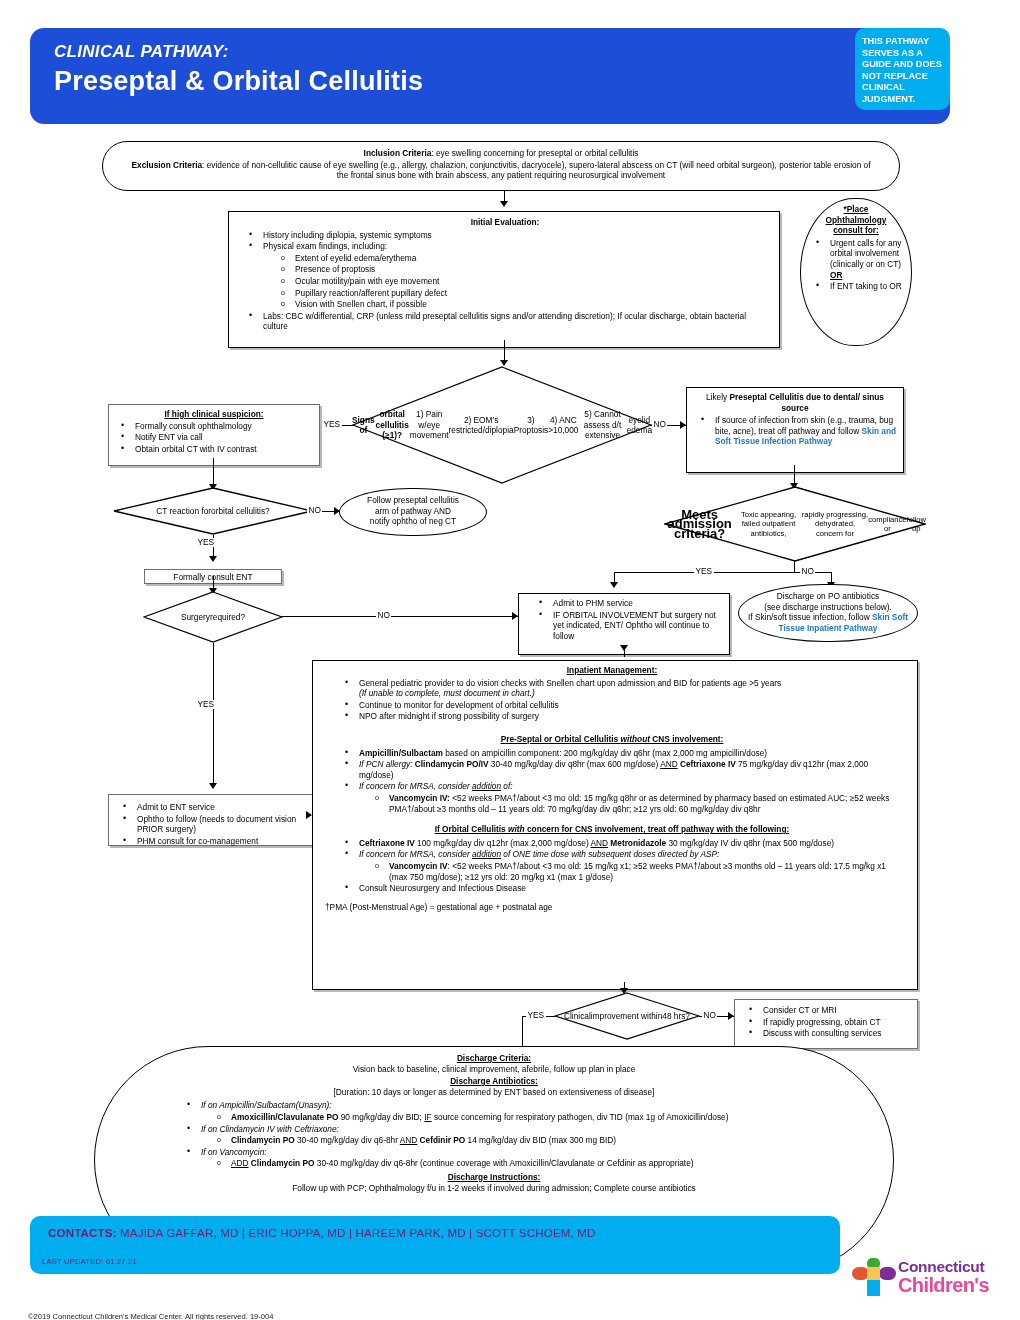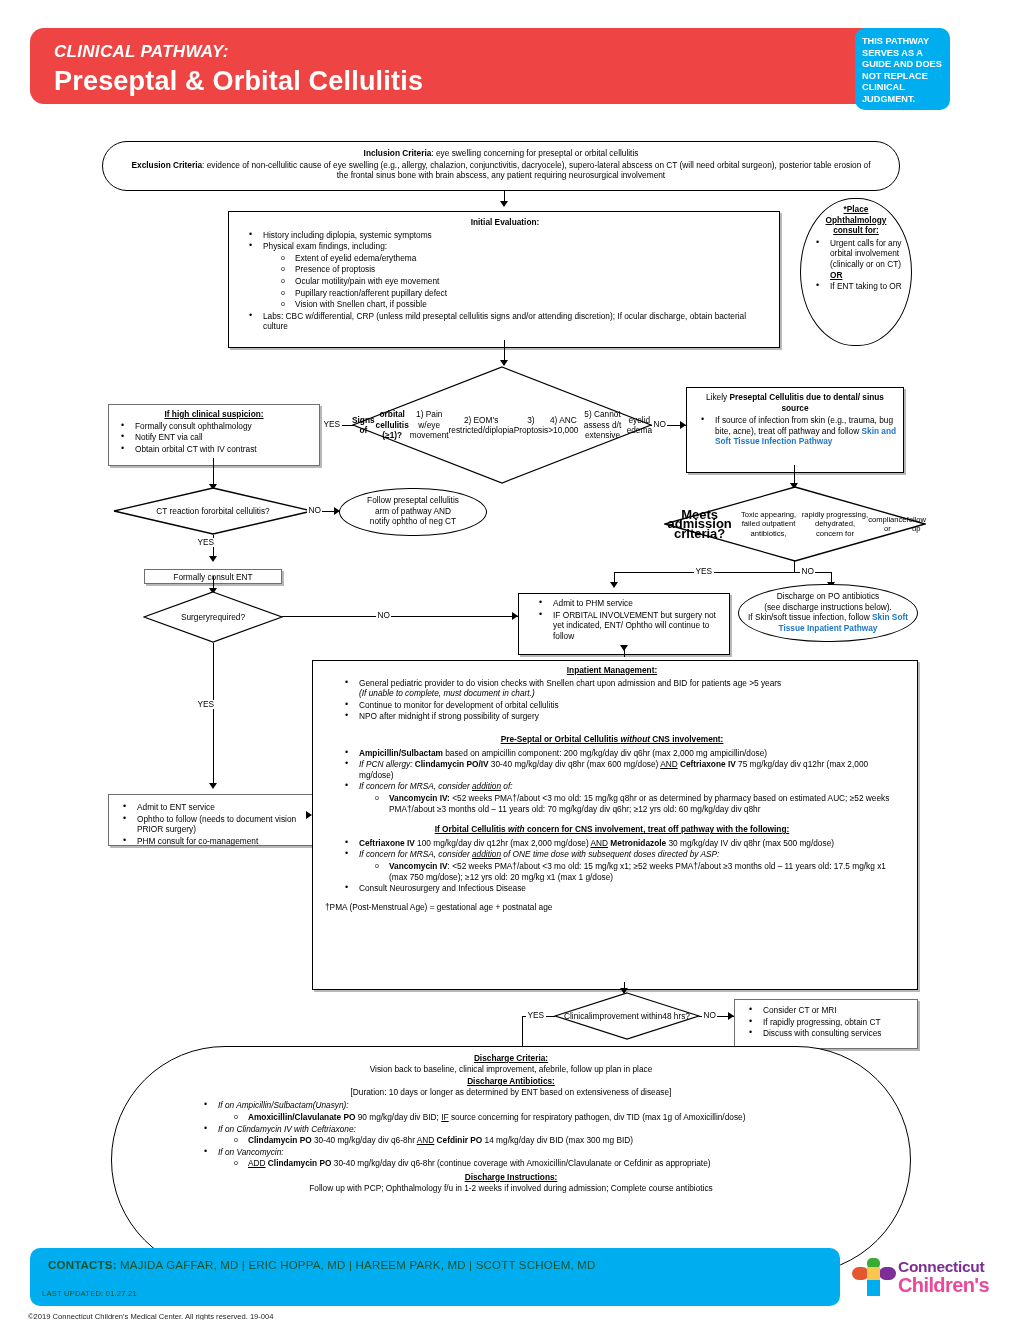--- a/index.html
+++ b/index.html
@@ -8,22 +8,22 @@
     width:1020px; height:1320px; position:relative;
     background:#ffffff;
     font-family:"Liberation Sans", sans-serif;
     color:#000;
     overflow:hidden;
   }
   .abs { position:absolute; }
 
   
   #header-bar{
-    left:30px; top:28px; width:920px; height:76px;
-    background:#ef4444; border-radius:14px;
+    left:30px; top:28px; width:920px; height:96px;
+    background:#1d4ed8; border-radius:14px;
   }
   #header-eyebrow{
     position:absolute; left:24px; top:14px;
     font-style:italic; font-weight:bold; font-size:17px;
     letter-spacing:.3px; color:#fff;
   }
   #header-title{
     position:absolute; left:24px; top:38px;
     font-weight:bold; font-size:27px; color:#fff; letter-spacing:.2px;
   }
@@ -81,22 +81,22 @@
   .lh{ height:1.2px; }
   .lv{ width:1.2px; }
   .arw{ position:absolute; width:0; height:0; }
   .arw-d{ border-left:4px solid transparent; border-right:4px solid transparent; border-top:6px solid #000; }
   .arw-r{ border-top:4px solid transparent; border-bottom:4px solid transparent; border-left:6px solid #000; }
   .arw-l{ border-top:4px solid transparent; border-bottom:4px solid transparent; border-right:6px solid #000; }
   .elbl{ position:absolute; font-size:8.3px; background:#fff; padding:0 1.5px; line-height:9px; }
 
   
   #footer-bar{
-    left:30px; top:1248px; width:810px; height:58px;
-    background:#00AEEF; border-radius:10px; color:#14532d;
+    left:30px; top:1216px; width:810px; height:58px;
+    background:#00AEEF; border-radius:10px; color:#701a75;
   }
   #contacts-line{
     position:absolute; left:18px; top:11px; font-size:11.5px; letter-spacing:.2px;
   }
   #updated-line{
     position:absolute; left:12px; top:41px; font-size:7.6px; letter-spacing:.2px;
   }
   #copyright{
     left:28px; top:1312px; font-size:7.6px; color:#222;
   }
@@ -369,21 +369,21 @@
 <div class="elbl" style="left:702px; top:1011px;">NO</div>
 
 <div class="node rect gray" style="left:734px; top:991px; width:184px; height:50px; padding:3px 6px;">
   <ul class="bl txt" style="padding-left:22px; margin-top:2px;">
     <li>Consider CT or MRI</li>
     <li>If rapidly progressing, obtain CT</li>
     <li>Discuss with consulting services</li>
   </ul>
 </div>
 
-<div class="node pill" style="left:111px; top:1046px; width:800px; height:228px; padding:6px 40px;">
+<div class="node pill" style="left:94px; top:1046px; width:800px; height:228px; padding:6px 40px;">
   <div class="txt ctr b u">Discharge Criteria:</div>
   <div class="txt ctr">Vision back to baseline, clinical improvement, afebrile, follow up plan in place</div>
   <div class="txt ctr b u" style="margin-top:2px;">Discharge Antibiotics:</div>
   <div class="txt ctr">[Duration: 10 days or longer as determined by ENT based on extensiveness of disease]</div>
   <ul class="bl txt" style="padding-left:66px; margin-top:3px;">
     <li><span class="i">If on Ampicillin/Sulbactam(Unasyn):</span>
       <ul class="ol2 txt" style="padding-left:30px;">
         <li><span class="b">Amoxicillin/Clavulanate PO</span><span> 90 mg/kg/day div BID; </span><span class="u">IF</span><span> source concerning for respiratory pathogen, div TID (max 1g of Amoxicillin/dose)</span></li>
       </ul>
     </li>

